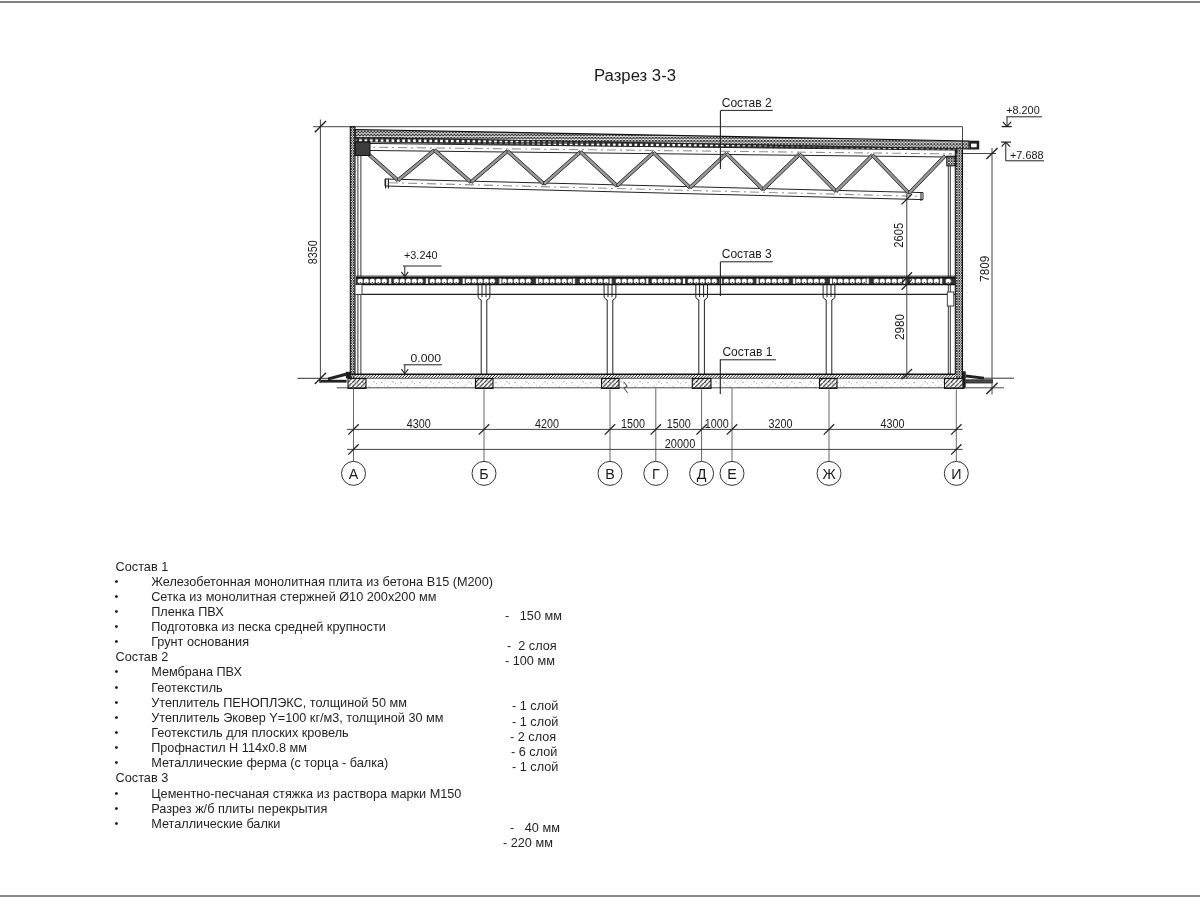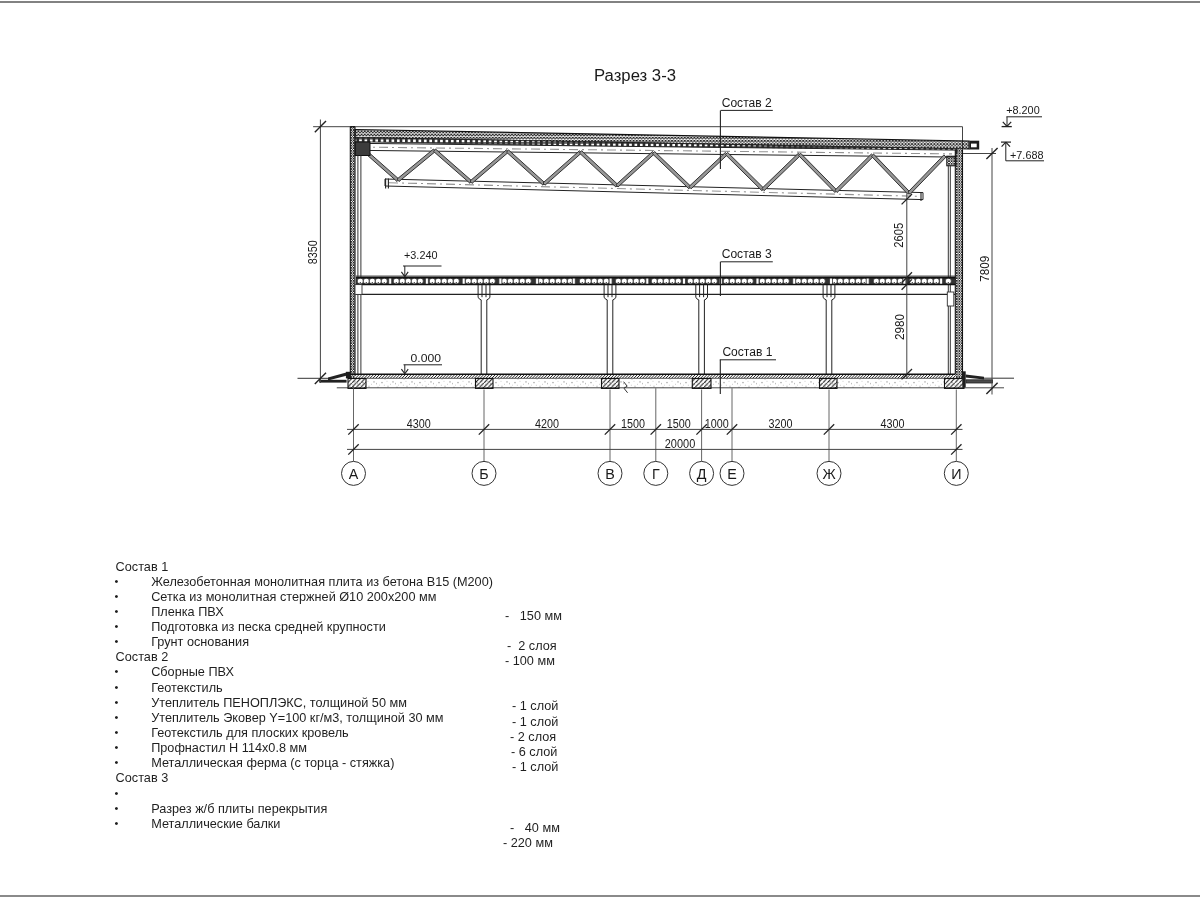--- a/index.html
+++ b/index.html
@@ -525,33 +525,33 @@
 <div class="lr" style="top:589.8px"><span class="lb">•</span><span class="lt">Сетка из монолитная стержней Ø10 200х200 мм</span></div>
 
 <div class="lr" style="top:604.9px"><span class="lb">•</span><span class="lt">Пленка ПВХ</span><span class="lv" style="left:507px">-  2 слоя</span></div>
 
 <div class="lr" style="top:620.0px"><span class="lb">•</span><span class="lt">Подготовка из песка средней крупности</span><span class="lv" style="left:505px">- 100 мм</span></div>
 
 <div class="lr" style="top:635.1px"><span class="lb">•</span><span class="lt">Грунт основания</span></div>
 
 <div class="lr" style="top:650.3px"><span class="lh">Состав 2</span></div>
 
-<div class="lr" style="top:665.4px"><span class="lb">•</span><span class="lt">Сборные ПВХ</span><span class="lv" style="left:512px">- 1 слой</span></div>
+<div class="lr" style="top:665.4px"><span class="lb">•</span><span class="lt">Мембрана ПВХ</span><span class="lv" style="left:512px">- 1 слой</span></div>
 
 <div class="lr" style="top:680.5px"><span class="lb">•</span><span class="lt">Геотекстиль</span><span class="lv" style="left:512px">- 1 слой</span></div>
 
 <div class="lr" style="top:695.7px"><span class="lb">•</span><span class="lt">Утеплитель ПЕНОПЛЭКС, толщиной 50 мм</span><span class="lv" style="left:510px">- 2 слоя</span></div>
 
 <div class="lr" style="top:710.8px"><span class="lb">•</span><span class="lt">Утеплитель Эковер Y=100 кг/м3, толщиной 30 мм</span><span class="lv" style="left:511px">- 6 слой</span></div>
 
 <div class="lr" style="top:725.9px"><span class="lb">•</span><span class="lt">Геотекстиль для плоских кровель</span><span class="lv" style="left:512px">- 1 слой</span></div>
 
 <div class="lr" style="top:741.1px"><span class="lb">•</span><span class="lt">Профнастил Н 114х0.8 мм</span></div>
 
-<div class="lr" style="top:756.2px"><span class="lb">•</span><span class="lt">Металлическая ферма (с торца - стяжка)</span></div>
+<div class="lr" style="top:756.2px"><span class="lb">•</span><span class="lt">Металлические ферма (с торца - балка)</span></div>
 
 <div class="lr" style="top:771.3px"><span class="lh">Состав 3</span></div>
 
-<div class="lr" style="top:786.5px"><span class="lb">•</span><span class="lv" style="left:510px">-   40 мм</span></div>
+<div class="lr" style="top:786.5px"><span class="lb">•</span><span class="lt">Цементно-песчаная стяжка из раствора марки М150</span><span class="lv" style="left:510px">-   40 мм</span></div>
 
 <div class="lr" style="top:801.6px"><span class="lb">•</span><span class="lt">Разрез ж/б плиты перекрытия</span><span class="lv" style="left:503px">- 220 мм</span></div>
 
 <div class="lr" style="top:816.7px"><span class="lb">•</span><span class="lt">Металлические балки</span></div>
 
 </body></html>

